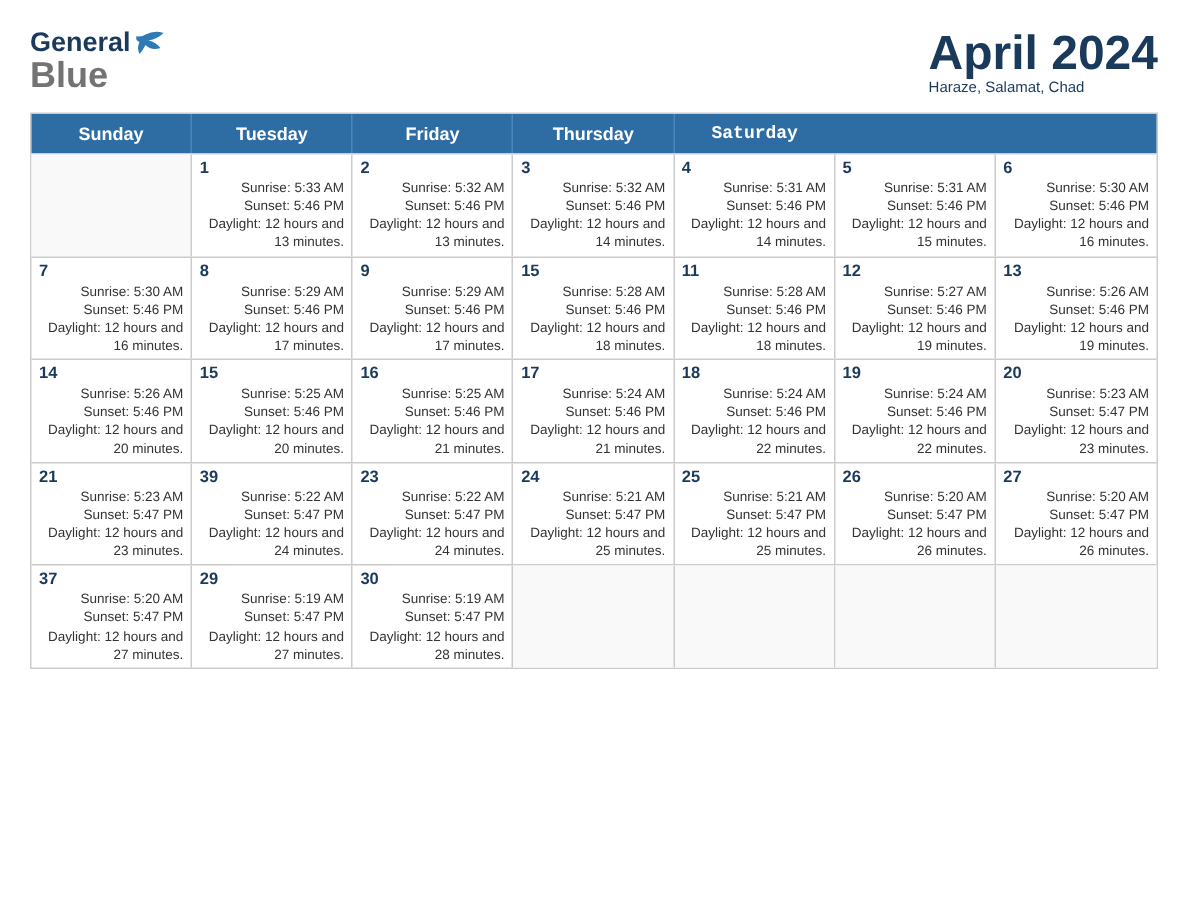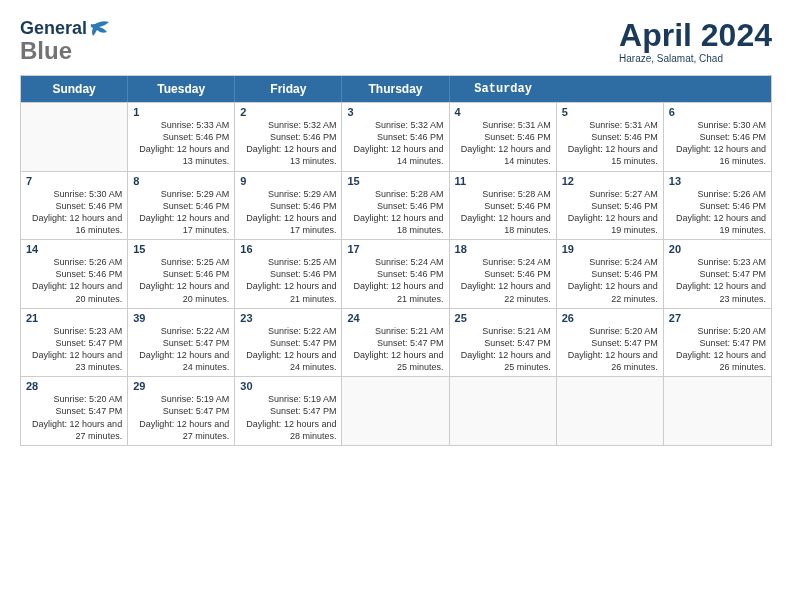--- a/index.html
+++ b/index.html
@@ -238,21 +238,21 @@
             <span class="day-number">26</span>
             <div class="cell-text">Sunrise: 5:20 AM<br>Sunset: 5:47 PM<br>Daylight: 12 hours and 26 minutes.</div>
           </div>
           <div class="cal-cell">
             <span class="day-number">27</span>
             <div class="cell-text">Sunrise: 5:20 AM<br>Sunset: 5:47 PM<br>Daylight: 12 hours and 26 minutes.</div>
           </div>
         </div>
         <div class="cal-row">
           <div class="cal-cell">
-            <span class="day-number">28</span>
+            <span class="day-number">37</span>
             <div class="cell-text">Sunrise: 5:20 AM<br>Sunset: 5:47 PM<br>Daylight: 12 hours and 27 minutes.</div>
           </div>
           <div class="cal-cell">
             <span class="day-number">29</span>
             <div class="cell-text">Sunrise: 5:19 AM<br>Sunset: 5:47 PM<br>Daylight: 12 hours and 27 minutes.</div>
           </div>
           <div class="cal-cell">
             <span class="day-number">30</span>
             <div class="cell-text">Sunrise: 5:19 AM<br>Sunset: 5:47 PM<br>Daylight: 12 hours and 28 minutes.</div>
           </div>

